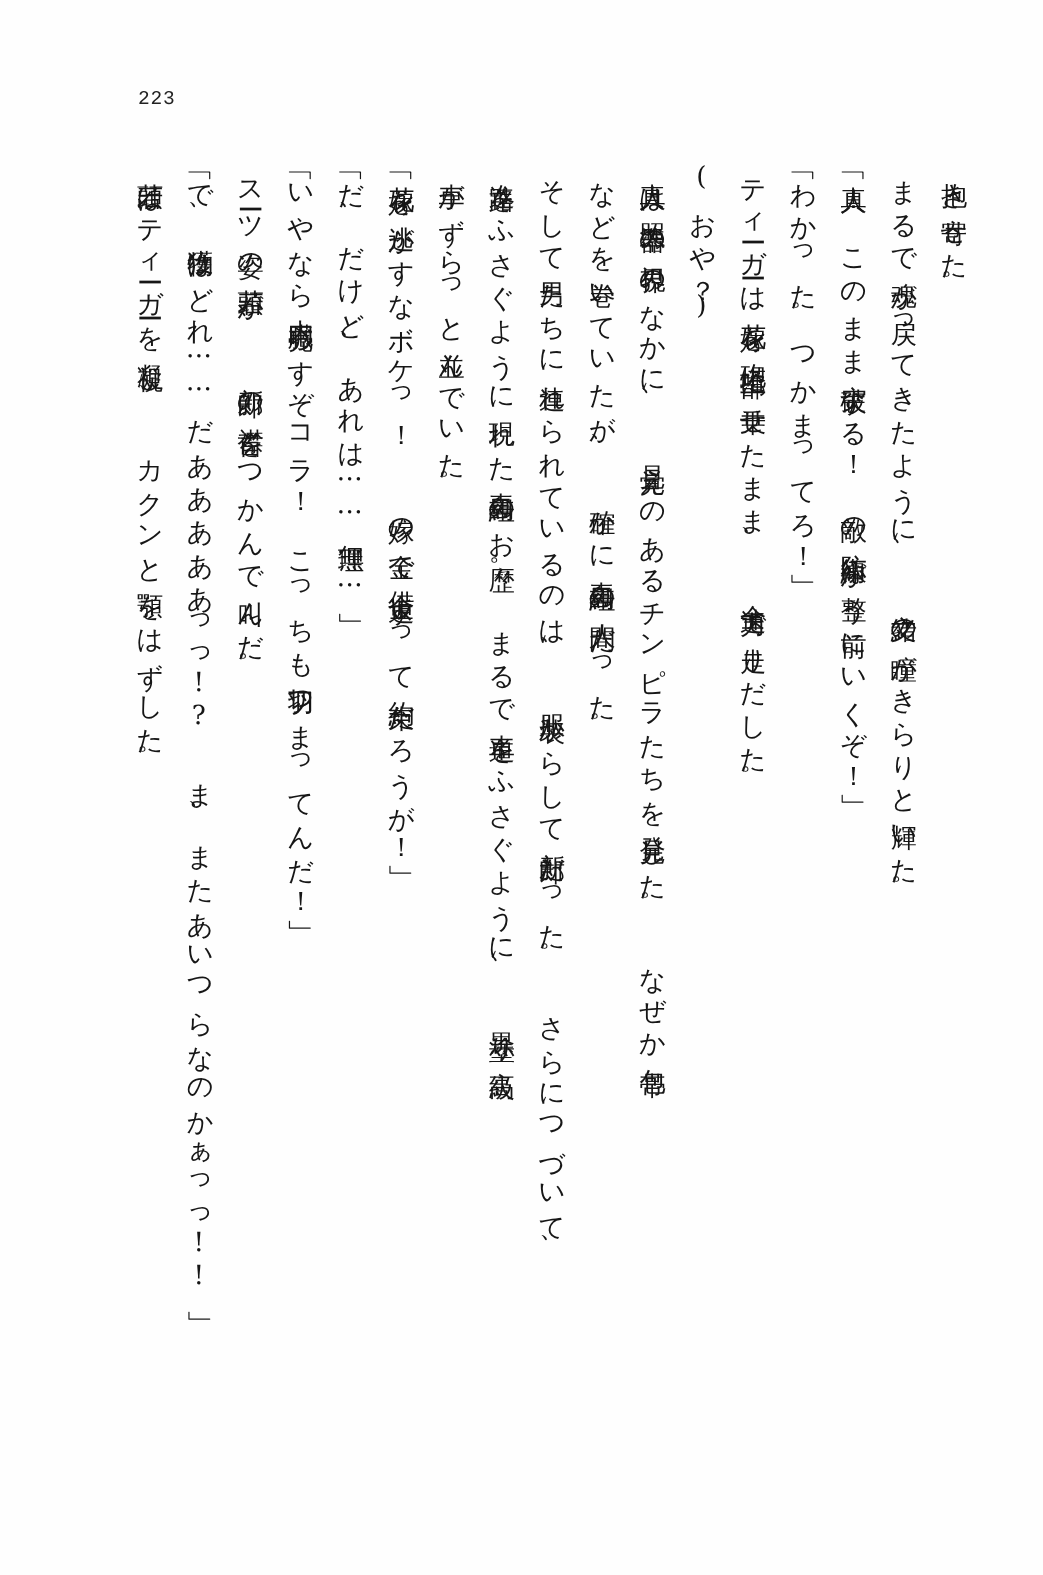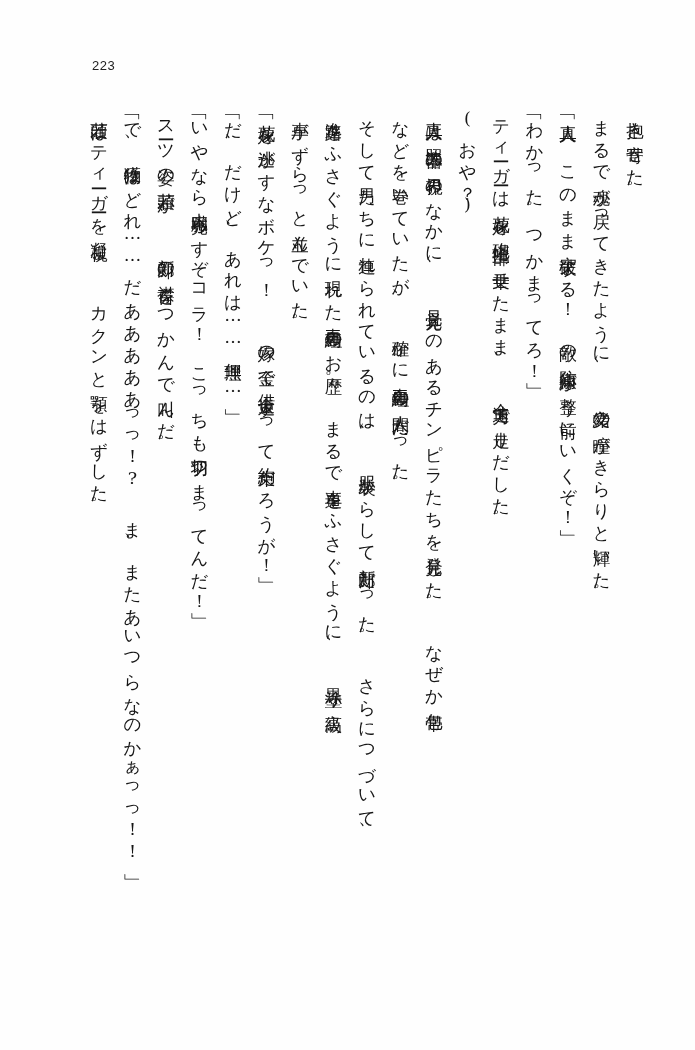--- a/index.html
+++ b/index.html
@@ -22,21 +22,21 @@
     background: #fefefe;
   }
 
   .page-number {
     position: absolute;
     top: 58px;
     left: 92px;
     font-size: 13px;
     letter-spacing: 0.5px;
     color: #222;
-    font-family: Liberation Sans, sans-serif;
+    font-family: Liberation Mono, monospace;
   }
 
   
   .text-block {
     position: absolute;
     top: 108px;
     right: 52px;
     left: 56px;
     height: 790px;
     display: flex;

